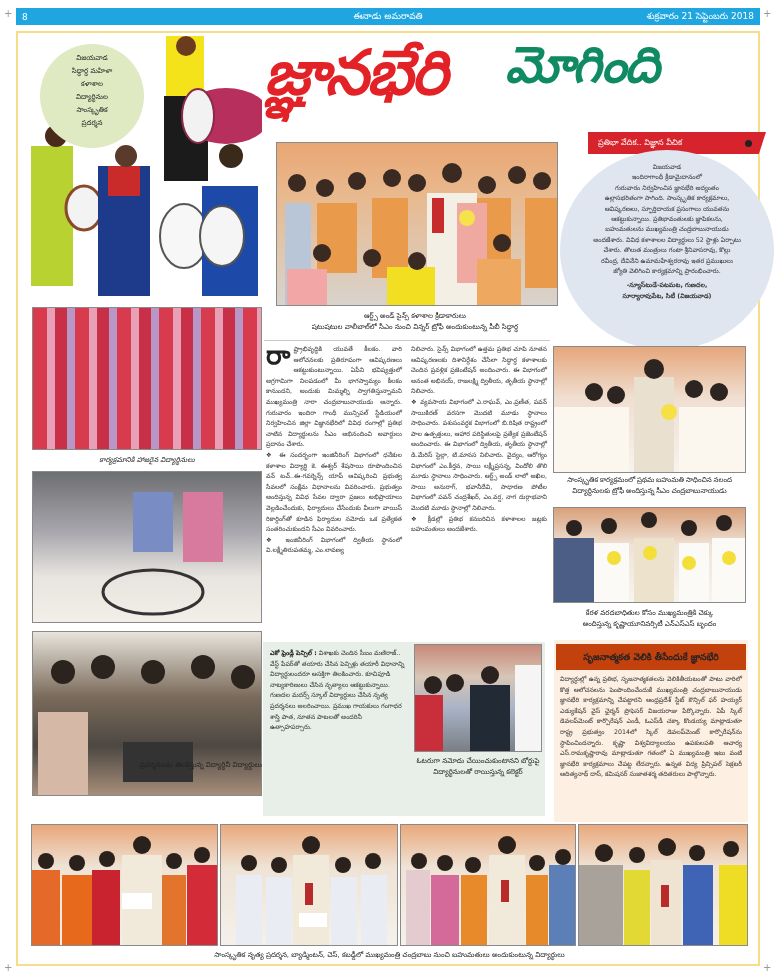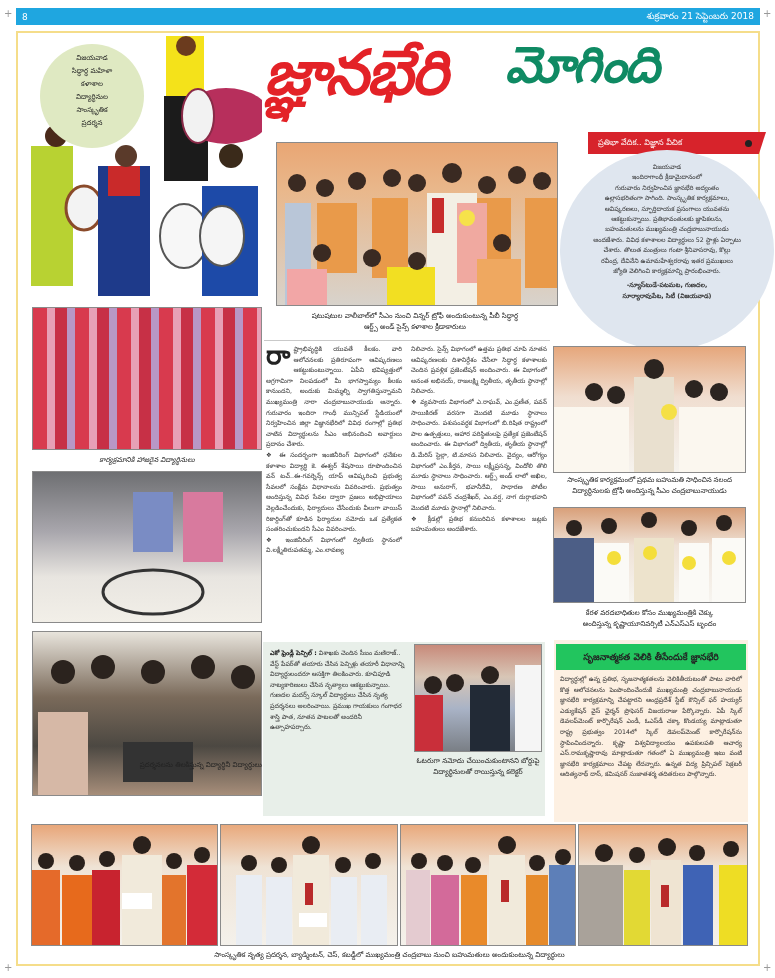--- a/index.html
+++ b/index.html
@@ -30,35 +30,36 @@
   .leftbubble-text { position: absolute; left: 48px; top: 52px; width: 88px; font-size: 7px; line-height: 13px; text-align: center; color: #222; }
 
   .body-col { position: absolute; font-size: 6.3px; line-height: 10.6px; color: #333; text-align: justify; }
   .dropcap { float: left; font-size: 26px; line-height: 22px; font-weight: bold; margin-right: 3px; color: #222; }
 
   .sidebar-box { position: absolute; left: 263px; top: 642px; width: 282px; height: 174px; background: #e8efe9; }
   .sidebar-text { position: absolute; left: 270px; top: 648px; width: 135px; font-size: 6.3px; line-height: 10.6px; color: #333; }
   .sidebar-text b { font-weight: bold; color: #111; }
 
   .feature-box { position: absolute; left: 554px; top: 640px; width: 194px; height: 182px; background: #fdf0e2; }
-  .feature-title { position: absolute; left: 556px; top: 644px; width: 190px; height: 26px; background: #22c55e; font-size: 9.2px; font-weight: bold; color: #222; text-align: center; line-height: 26px; }
+  .feature-title { position: absolute; left: 556px; top: 644px; width: 190px; height: 26px; background: #c2410c; font-size: 9.2px; font-weight: bold; color: #222; text-align: center; line-height: 26px; }
   .feature-text { position: absolute; left: 560px; top: 674px; width: 182px; font-size: 6.3px; line-height: 10.6px; color: #333; text-align: justify; }
 
   .rule { position: absolute; height: 1px; background: #c9c9c9; }
 </style>
 </head>
 <body>
 
 <div class="crop" style="left:4px;top:8px;">+</div>
 <div class="crop" style="left:763px;top:8px;">+</div>
 <div class="crop" style="left:4px;top:962px;">+</div>
 <div class="crop" style="left:763px;top:962px;">+</div>
 
 <div class="topbar">
   <span>8</span>
+  <span class="center">ఈనాడు అమరావతి</span>
   <span>శుక్రవారం 21 సెప్టెంబరు 2018</span>
 </div>
 
 <div class="frame"></div>
 
 <div class="photo" style="left:26px;top:36px;width:236px;height:262px;border:none;background:#fff;">
   <svg width="236" height="262" viewBox="0 0 236 262">
     <rect x="0" y="0" width="236" height="262" fill="#ffffff"></rect>
 
     <rect x="140" y="0" width="38" height="60" fill="#f4e21a"></rect>
@@ -122,22 +123,22 @@
         <circle cx="45" cy="110" r="9"></circle>
         <circle cx="95" cy="115" r="9"></circle>
         <circle cx="140" cy="118" r="9"></circle>
         <circle cx="225" cy="100" r="9"></circle>
       </g>
     <rect x="155" y="55" width="12" height="35" fill="#c72c2c"></rect>
     <circle cx="190" cy="75" r="8" fill="#f6e24a"></circle>
   </svg>
 </div>
 <div class="caption" style="left:270px;top:311px;width:290px;">
+  <div>ఆర్ట్స్ అండ్ సైన్స్ కళాశాల క్రీడాకారులు</div>
   <div>షటుషటుల వాలీబాల్‌లో సీఎం నుంచి విన్నర్ ట్రోఫీ అందుకుంటున్న పీబీ సిద్ధార్థ</div>
-  <div>ఆర్ట్స్ అండ్ సైన్స్ కళాశాల క్రీడాకారులు</div>
 </div>
 
 <div class="ribbon">
   <span>ప్రతిభా వేదిక.. విజ్ఞాన వీచిక</span>
   <span class="dot"></span>
 </div>
 <div class="bubble"></div>
 <div class="bubble-text">
   <div>విజయవాడ</div>
   <div>ఇందిరాగాంధీ క్రీడామైదానంలో</div>

